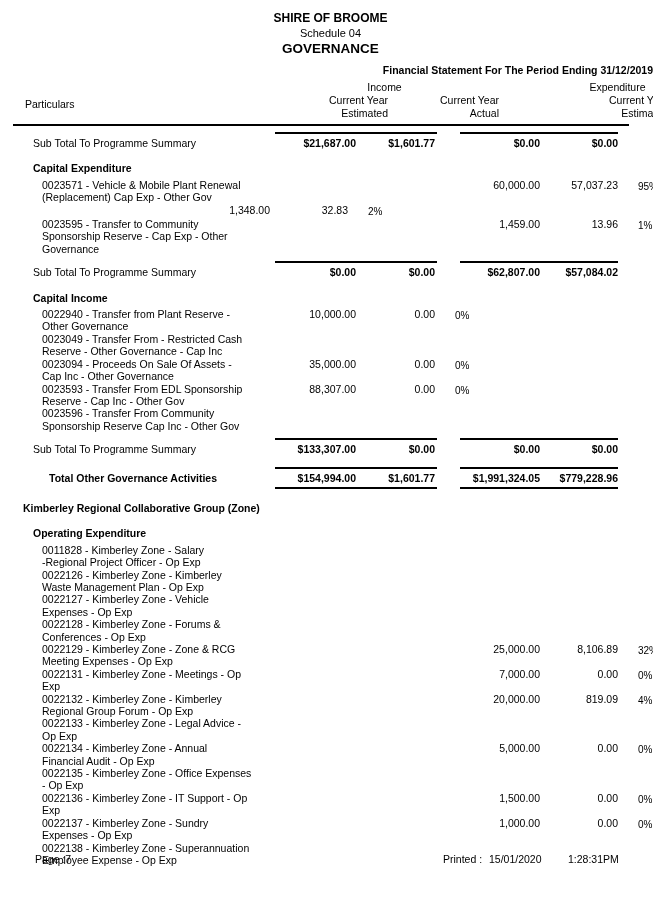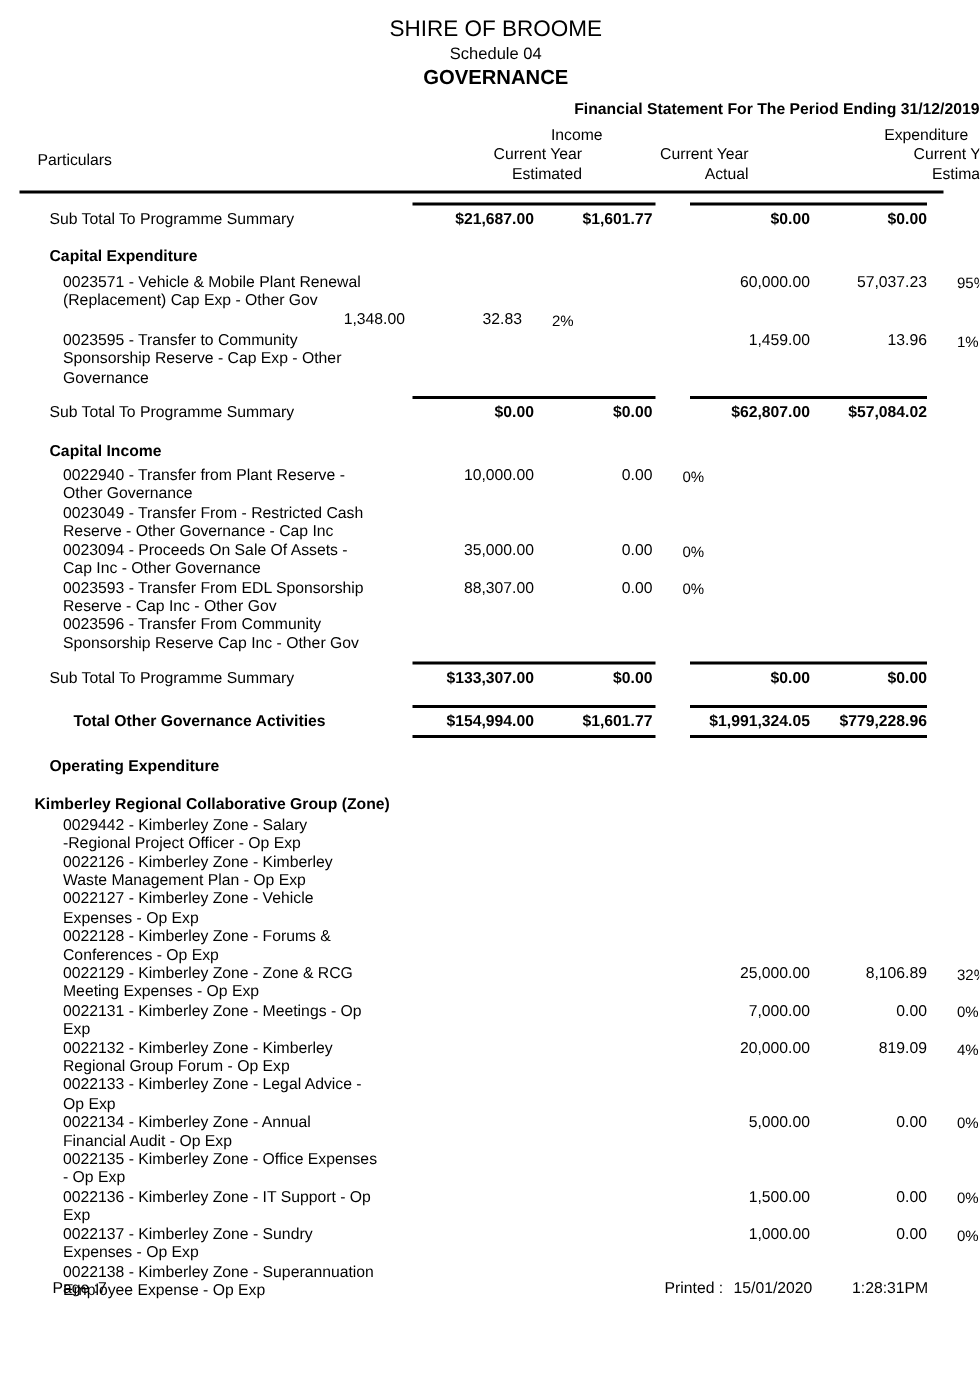--- a/index.html
+++ b/index.html
@@ -7,21 +7,21 @@
     position:relative;
     width:653px; height:922px;
     background:#ffffff;
     color:#000;
     font-family:"Liberation Sans", sans-serif;
     font-size:10.5px;
     overflow:hidden;
   }
   
   .title-block { text-align:center; padding-top:11px; padding-left:8px; }
-  .t-org      { font-weight:normal; font-size:15px; }
+  .t-org      { font-weight:bold; font-size:12px; }
   .t-schedule { font-weight:normal; font-size:11px; margin-top:2px; }
   .t-program  { font-weight:bold; font-size:13.5px; margin-top:2px; }
   .t-subtitle { font-weight:bold; font-size:10.5px; margin-top:8px;text-align:right; }
 
   
   .col-header { position:relative; margin-top:5px; }
   .h-row { display:flex; line-height:13px;gap:32px; }
   .h-cell { box-sizing:border-box; }
   .h-label   { flex:0 0 270px; }
   .h-inc-grp { flex:0 0 165px; text-align:center; }
@@ -256,40 +256,40 @@
       <div class="cell num inc-act">$1,601.77</div>
       <div class="cell pct inc-pct"></div>
       <div class="cell num exp-est">$1,991,324.05</div>
       <div class="cell num exp-act">$779,228.96</div>
       <div class="cell pct exp-pct"></div>
     </div>
       <div class="rule-row below">
       <div class="rule-income"></div>
       <div class="rule-exp"></div>
     </div>
+      <div class="row group">
+      <div class="cell label">Kimberley Regional Collaborative Group (Zone)</div>
+      <div class="cell num inc-est"></div>
+      <div class="cell num inc-act"></div>
+      <div class="cell pct inc-pct"></div>
+      <div class="cell num exp-est"></div>
+      <div class="cell num exp-act"></div>
+      <div class="cell pct exp-pct"></div>
+    </div>
       <div class="row section">
       <div class="cell label">Operating Expenditure</div>
       <div class="cell num inc-est"></div>
       <div class="cell num inc-act"></div>
       <div class="cell pct inc-pct"></div>
       <div class="cell num exp-est"></div>
       <div class="cell num exp-act"></div>
       <div class="cell pct exp-pct"></div>
     </div>
-      <div class="row group">
-      <div class="cell label">Kimberley Regional Collaborative Group (Zone)</div>
-      <div class="cell num inc-est"></div>
-      <div class="cell num inc-act"></div>
-      <div class="cell pct inc-pct"></div>
-      <div class="cell num exp-est"></div>
-      <div class="cell num exp-act"></div>
-      <div class="cell pct exp-pct"></div>
-    </div>
-      <div class="row account">
-      <div class="cell label">0029442 - Kimberley Zone - Salary
+      <div class="row account">
+      <div class="cell label">0011828 - Kimberley Zone - Salary
 -Regional Project Officer - Op Exp</div>
       <div class="cell num inc-est"></div>
       <div class="cell num inc-act"></div>
       <div class="cell pct inc-pct"></div>
       <div class="cell num exp-est"></div>
       <div class="cell num exp-act"></div>
       <div class="cell pct exp-pct"></div>
     </div>
       <div class="row account">
       <div class="cell label">0022126 - Kimberley Zone - Kimberley

